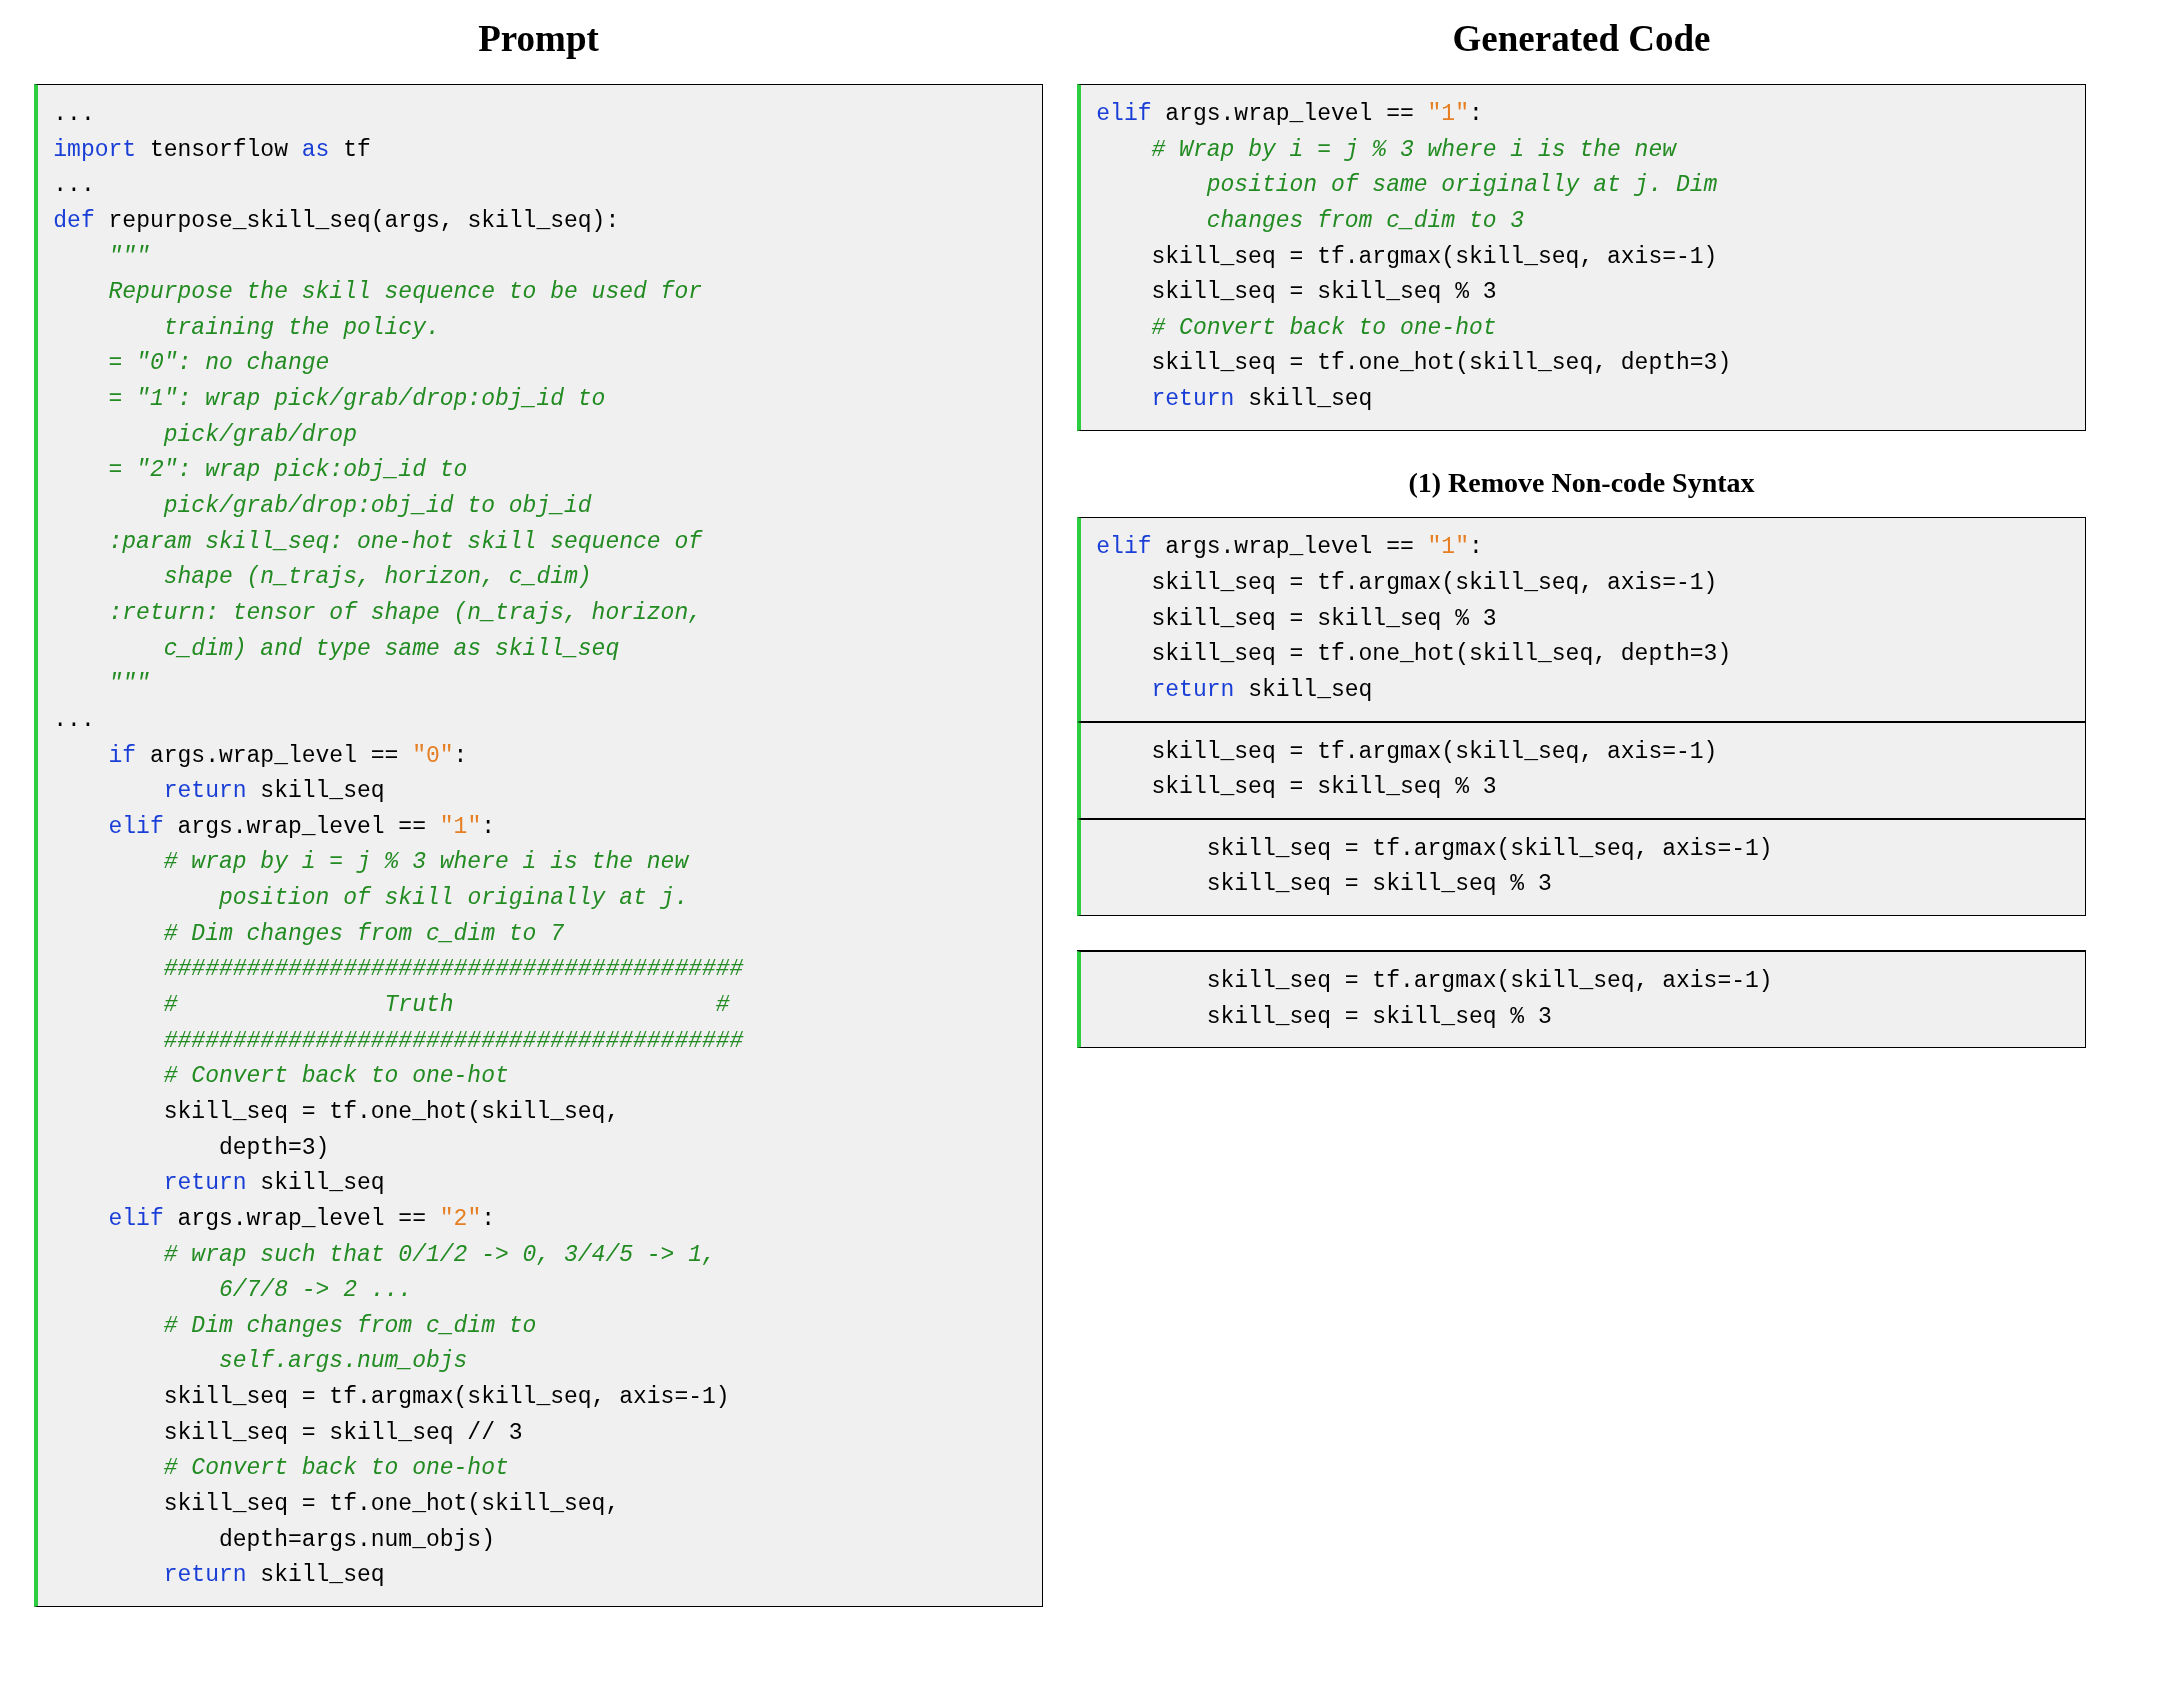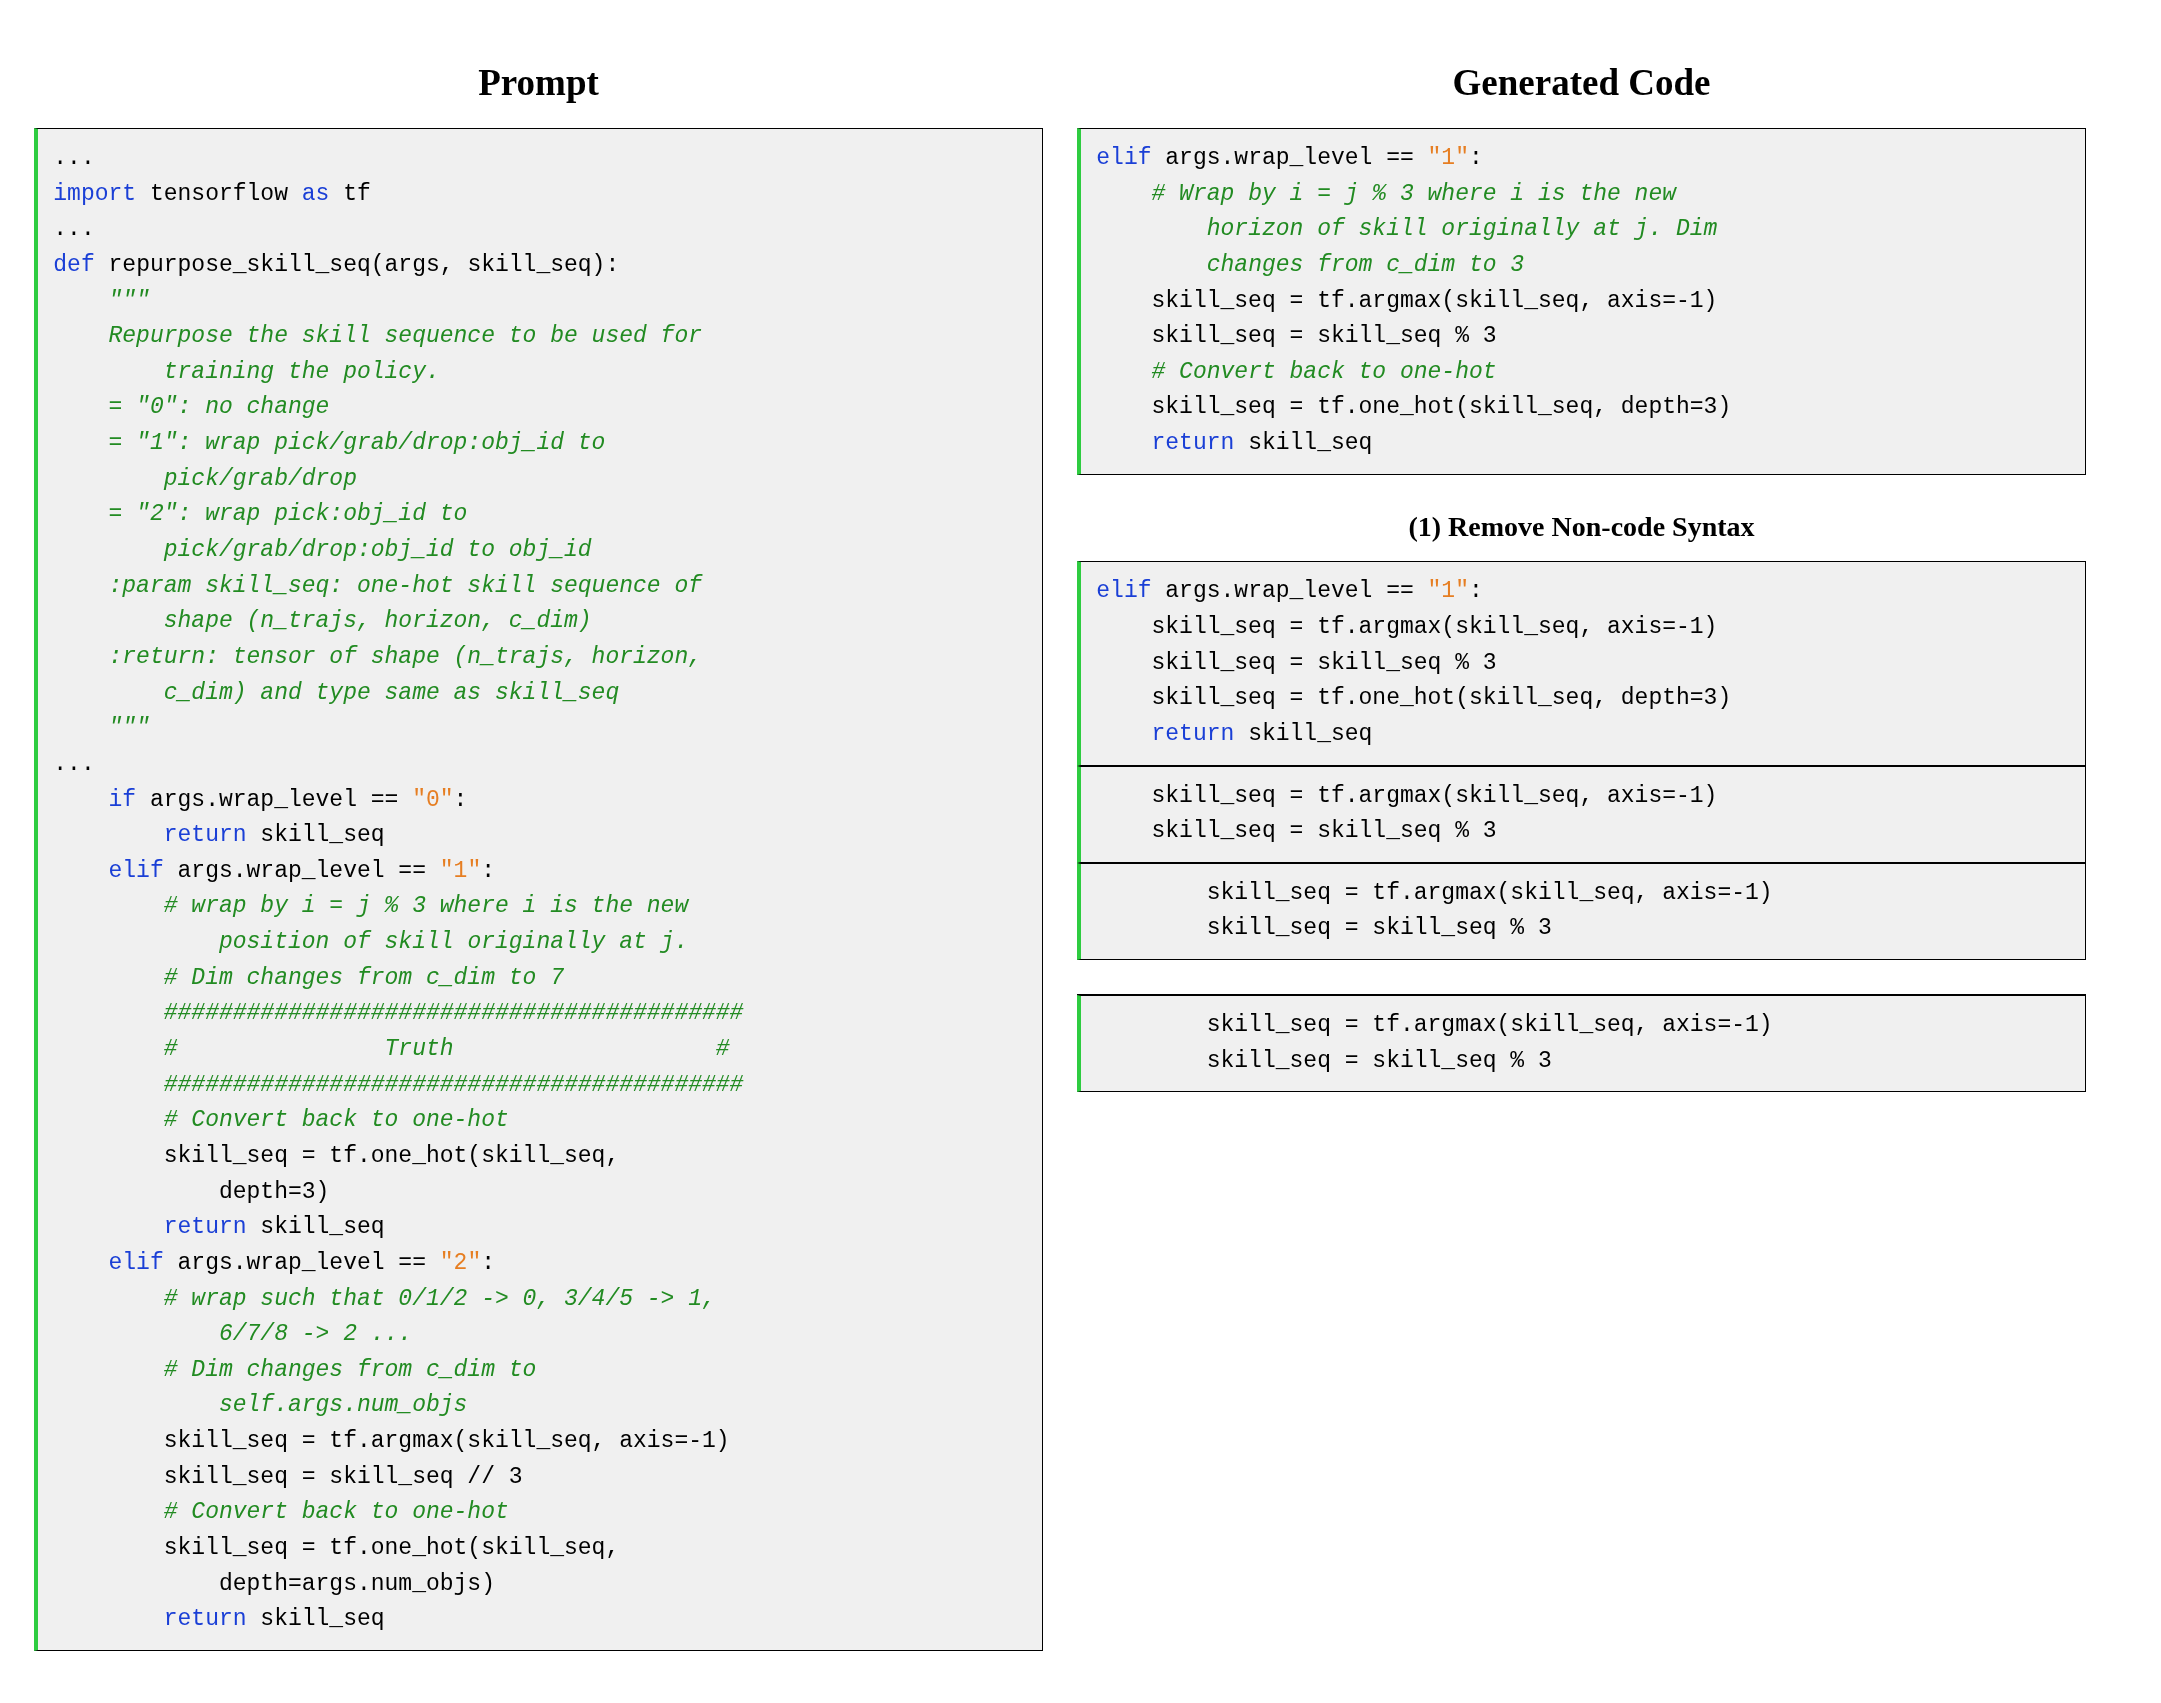--- a/index.html
+++ b/index.html
@@ -5,21 +5,20 @@
   * { margin: 0; padding: 0; box-sizing: border-box; }
   body {
     background: #ffffff;
     font-family: Georgia, 'Times New Roman', serif;
     width: 2161px;
     padding: 17px 34px 34px 34px;
   }
   .container {
     display: flex;
     gap: 34px;
-    margin-top: 44px;
   }
   .left-col {
     flex: 0 0 1009px;
   }
   .right-col {
     flex: 0 0 1009px;
     display: flex;
     flex-direction: column;
   }
   .section-title {
@@ -111,21 +110,21 @@
         skill_seq = tf.one_hot(skill_seq,
             depth=args.num_objs)
         <span class="kw">return</span> skill_seq</div>
   </div>
 
   <div class="right-col">
     <div class="right-block">
       <div class="section-title">Generated Code</div>
       <div class="code-box"><span class="kw">elif</span> args.wrap_level == <span class="str">"1"</span>:
     <span class="com"># Wrap by i = j % 3 where i is the new</span>
-        <span class="com">horizon of skill originally at j. Dim</span>
+        <span class="com">position of same originally at j. Dim</span>
         <span class="com">changes from c_dim to 3</span>
     skill_seq = tf.argmax(skill_seq, axis=-1)
     skill_seq = skill_seq % 3
     <span class="com"># Convert back to one-hot</span>
     skill_seq = tf.one_hot(skill_seq, depth=3)
     <span class="kw">return</span> skill_seq</div>
     </div>
 
     <div class="right-block">
       <div class="step-title">(1) Remove Non-code Syntax</div>

